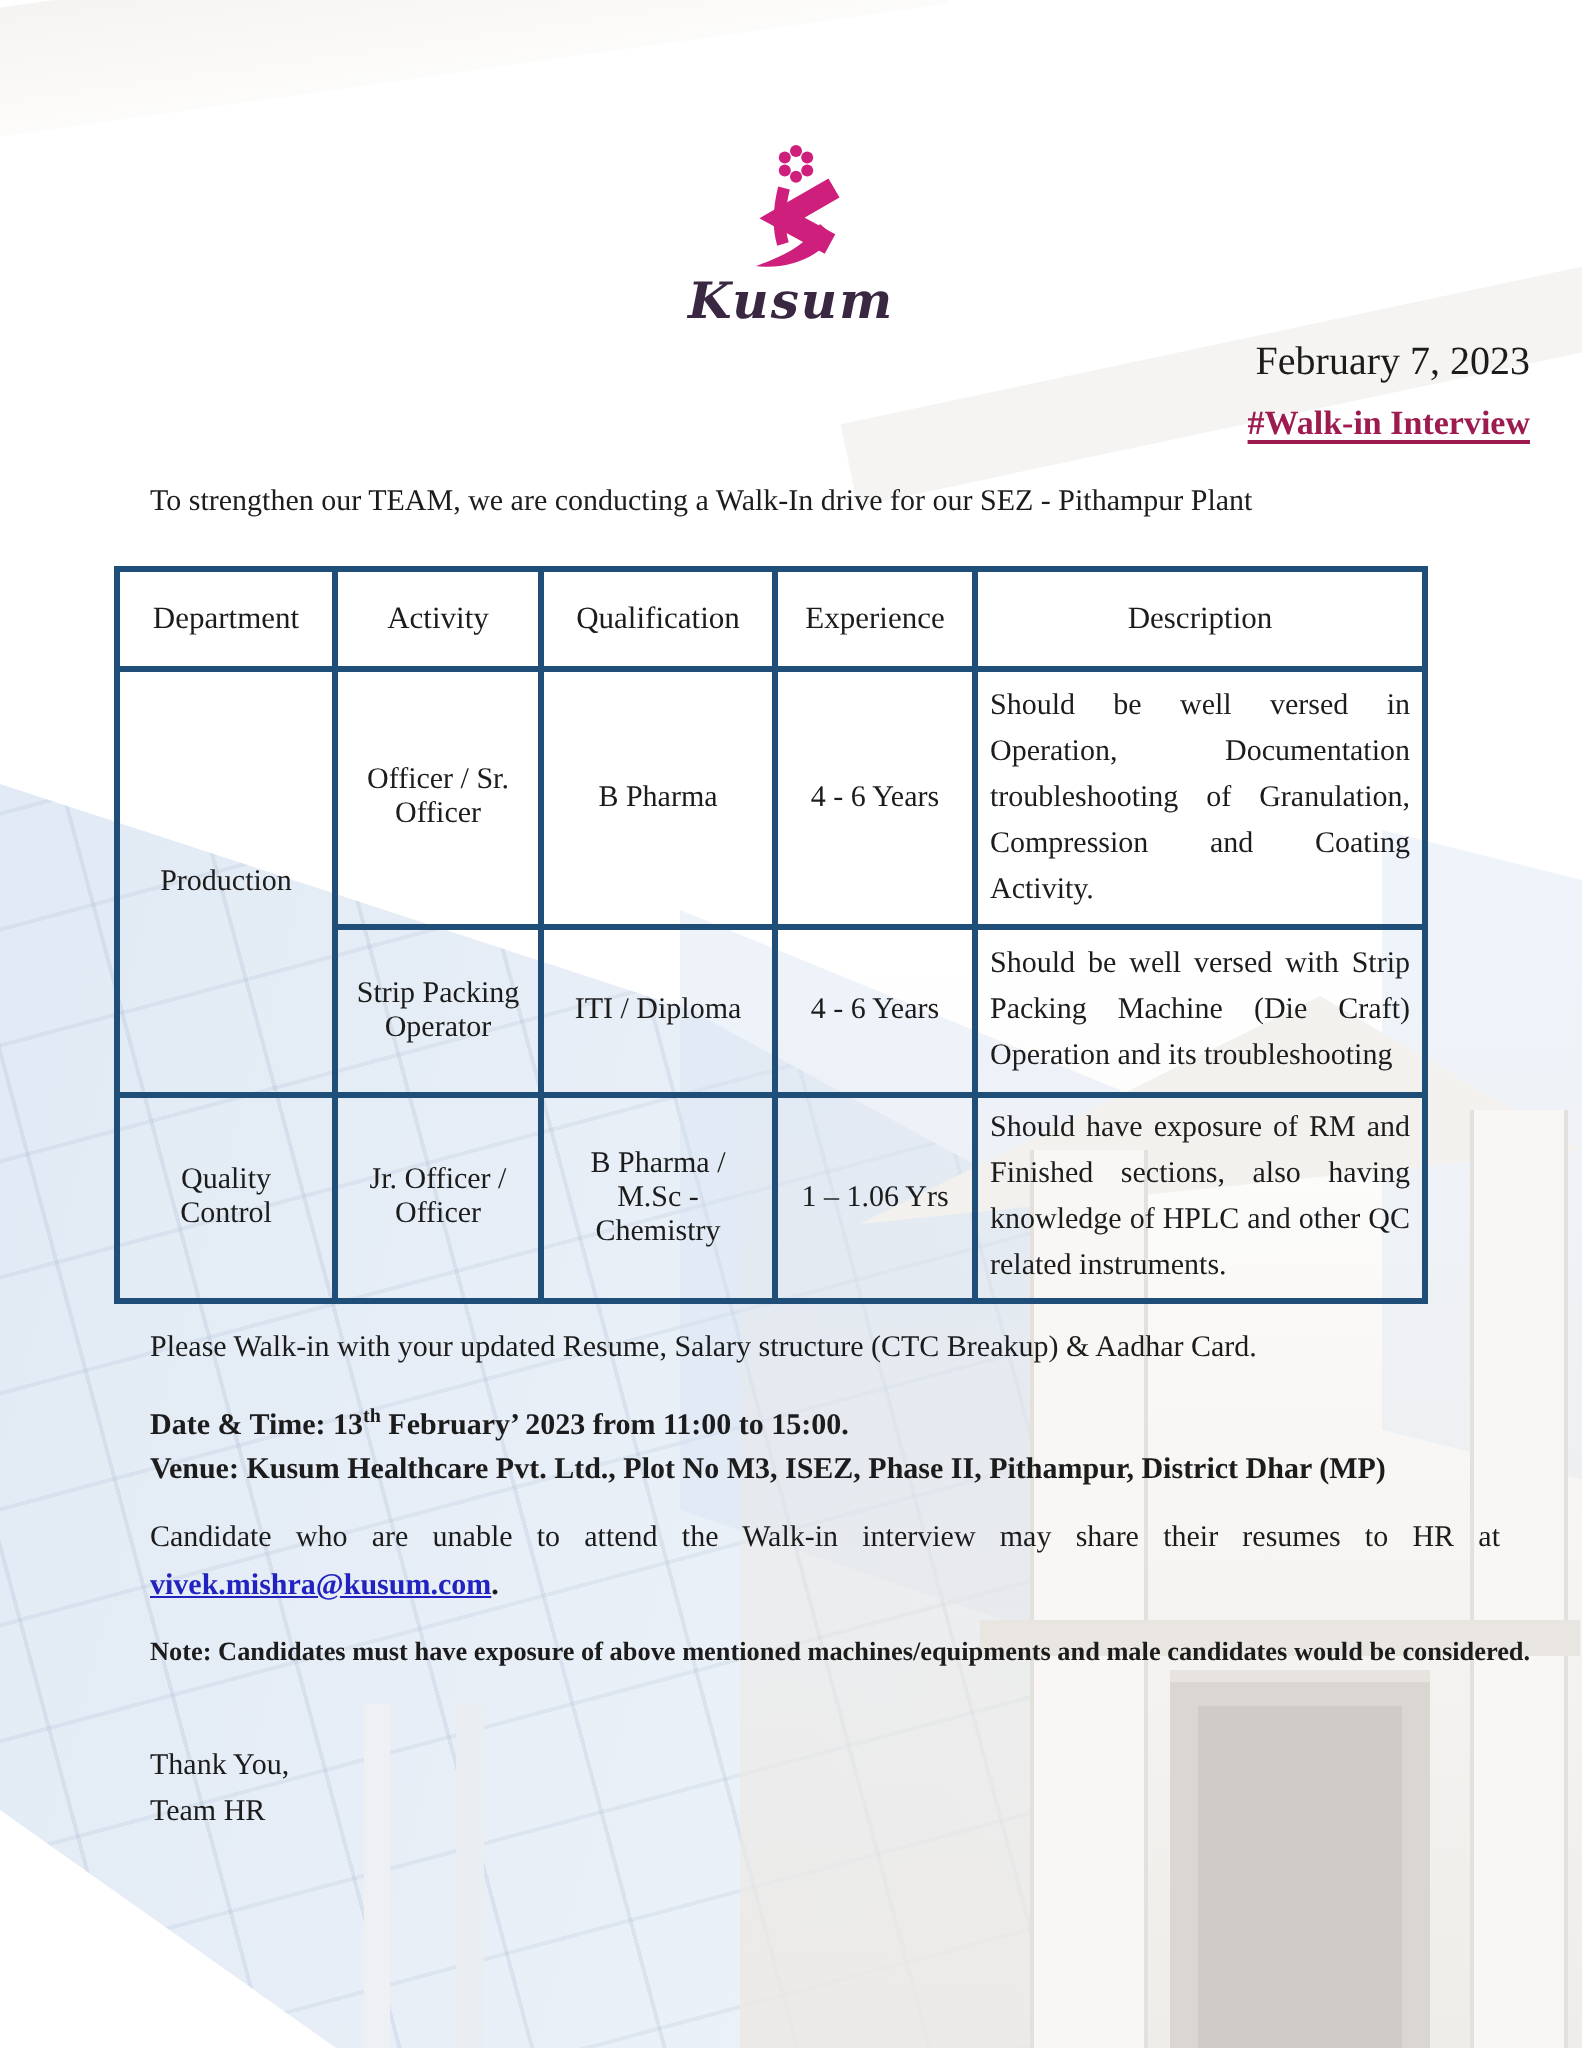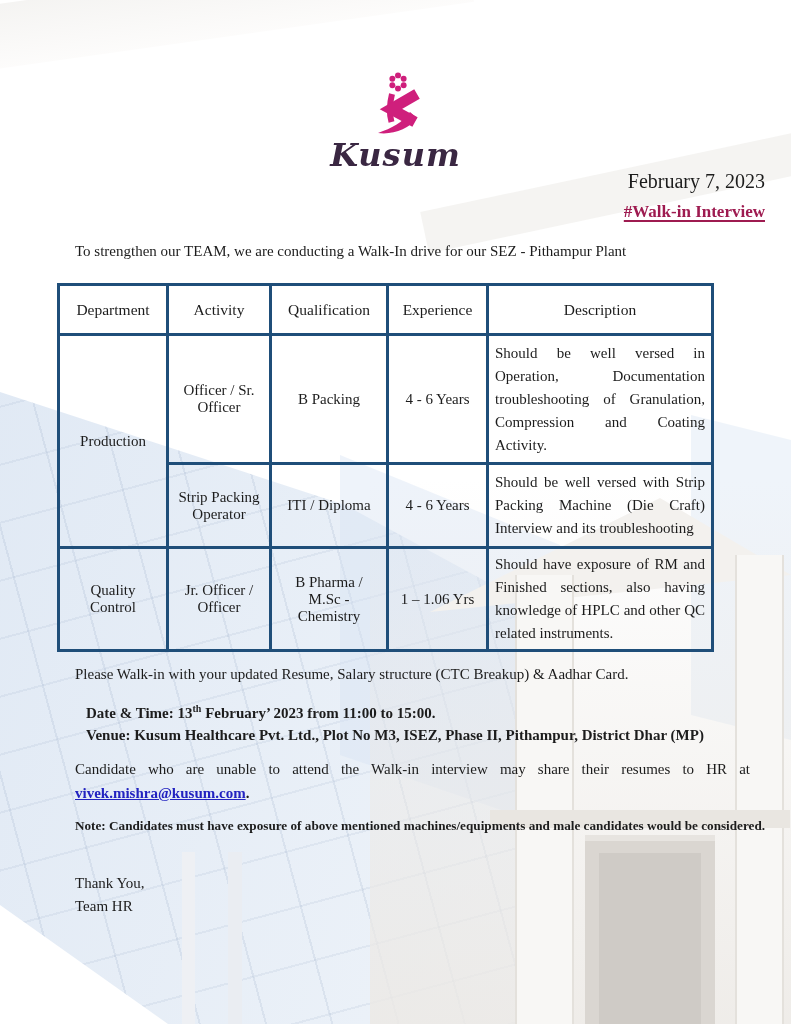--- a/index.html
+++ b/index.html
@@ -63,21 +63,21 @@
   .content { position:absolute; inset:0; z-index:1; }
 
   .logo { position:absolute; top:70px; left:0; right:0; text-align:center; }
   .logo svg { display:block; margin:0 auto; }
   .lg-magenta-f { fill:var(--brand_magenta); }
   .lg-magenta-s { stroke:var(--brand_magenta); fill:none; }
   .brand-name {
     margin-top:0px;
     font-family:"DejaVu Serif", serif;
     font-style:italic; font-weight:700;
-    font-size:32px; letter-spacing:1px;
+    font-size:25px; letter-spacing:1px;
     color:var(--brand_script);
   }
 
   .date-line { position:absolute; top:170px; right:26px; font-size:20px; }
 
   .title-wrap { position:absolute; top:202px; left:75px; right:26px; text-align:right; }
   .title {
     display:inline-block; font-size:17px; font-weight:700; color:var(--accent_title);
     text-decoration:underline; text-decoration-thickness:2px; text-underline-offset:3px;
   }
@@ -92,21 +92,21 @@
     background:transparent;
   }
   .jobs-table th { font-weight:400; font-size:15.5px; text-align:center; }
   .c-center { text-align:center; }
   .c-desc  { text-align:justify; text-justify:inter-word; font-size:14.5px; line-height:23px; padding:6px 10px; }
   .row-h { height:50px; } .row-1 { height:129px; } .row-2 { height:84px; } .row-3 { height:98px; }
   .exp-up { padding-bottom:18px; }
 
   .para { position:absolute; left:75px; font-size:15px; }
   .p-please { top:666px; }
-  .p-when { top:698px; font-weight:700; line-height:22px; white-space:nowrap;margin-left:11px; }
+  .p-when { top:698px; font-weight:700; line-height:22px; white-space:nowrap; }
   .p-when sup { font-size:10px; }
   .p-candidate { top:757px; width:675px; text-align:justify; text-justify:inter-word; line-height:24px; }
   .email-link { color:var(--link_blue); font-weight:700; text-decoration:underline; }
   .email-period { font-weight:700; }
   .p-note { top:818px; font-weight:700; font-size:13.2px; white-space:nowrap; }
   .p-thanks { top:872px; line-height:23px; }
 </style>
 </head>
 <body>
 
@@ -169,29 +169,29 @@
           <tr class="row-h">
         <th>Department</th>
         <th>Activity</th>
         <th>Qualification</th>
         <th>Experience</th>
         <th>Description</th>
       </tr>
       <tr class="row-1">
         <td class="c-center" rowspan="2">Production</td>
         <td class="c-center">Officer / Sr. Officer</td>
-        <td class="c-center">B Packing</td>
+        <td class="c-center">B Pharma</td>
         <td class="c-center">4 - 6 Years</td>
         <td class="c-desc">Should be well versed in Operation, Documentation troubleshooting of Granulation, Compression and Coating Activity.</td>
       </tr>
       <tr class="row-2">
         <td class="c-center">Strip Packing Operator</td>
         <td class="c-center">ITI / Diploma</td>
         <td class="c-center exp-up">4 - 6 Years</td>
-        <td class="c-desc">Should be well versed with Strip Packing Machine (Die Craft) Interview and its troubleshooting</td>
+        <td class="c-desc">Should be well versed with Strip Packing Machine (Die Craft) Operation and its troubleshooting</td>
       </tr>
       <tr class="row-3">
         <td class="c-center">Quality Control</td>
         <td class="c-center">Jr. Officer / Officer</td>
         <td class="c-center">B Pharma / M.Sc - Chemistry</td>
         <td class="c-center">1 – 1.06 Yrs</td>
         <td class="c-desc">Should have exposure of RM and Finished sections, also having knowledge of HPLC and other QC related instruments.</td>
       </tr>
     </tbody>
       </table>

